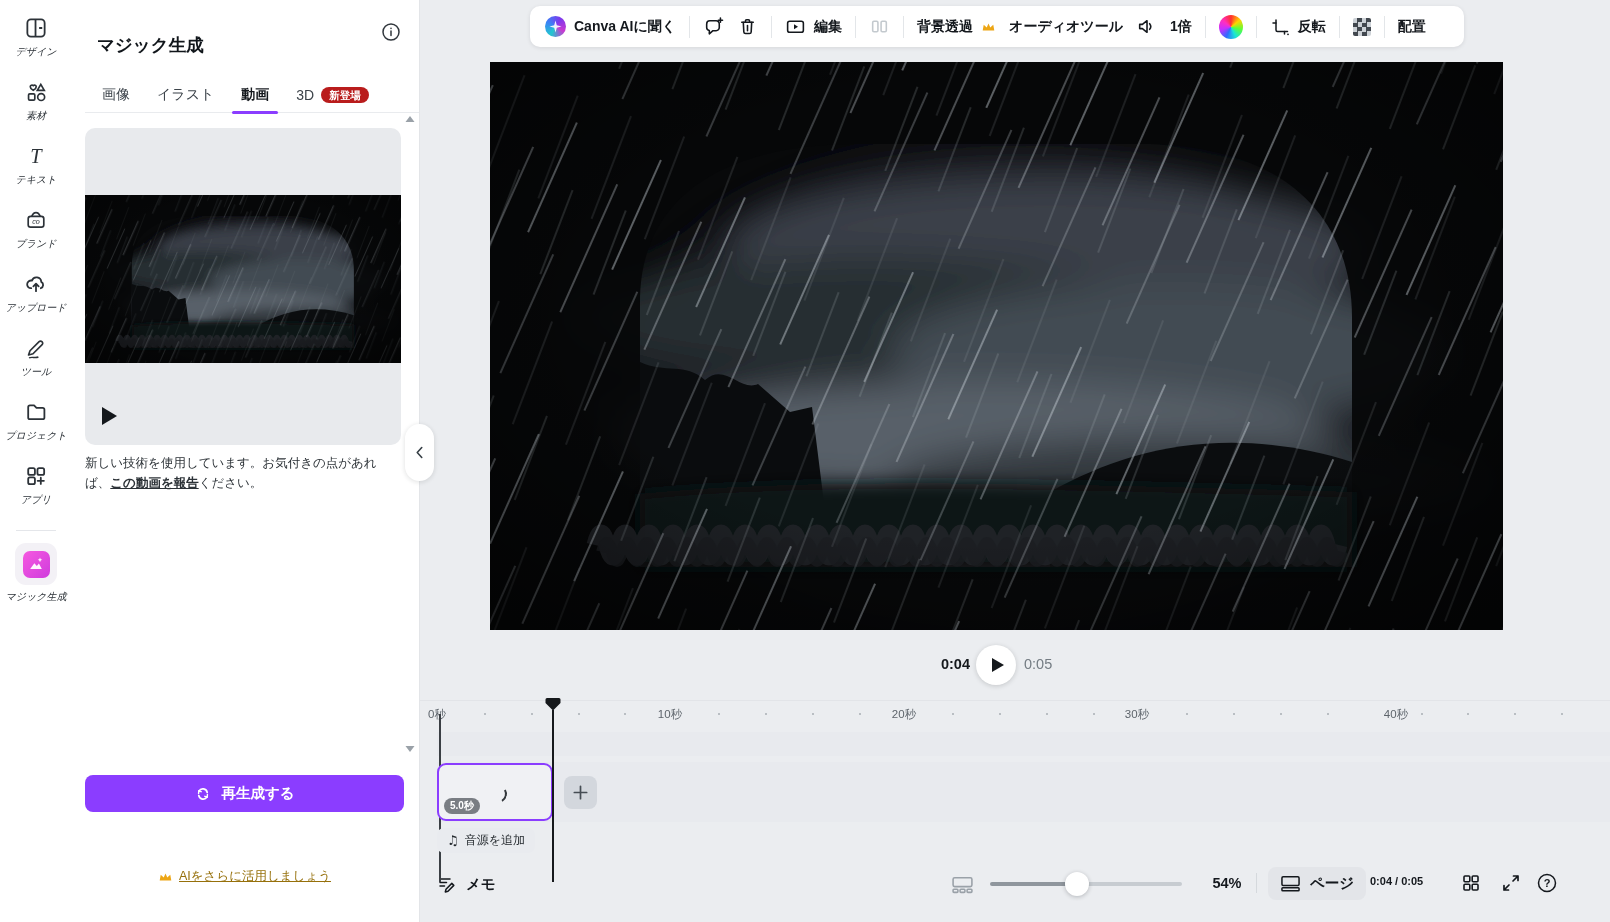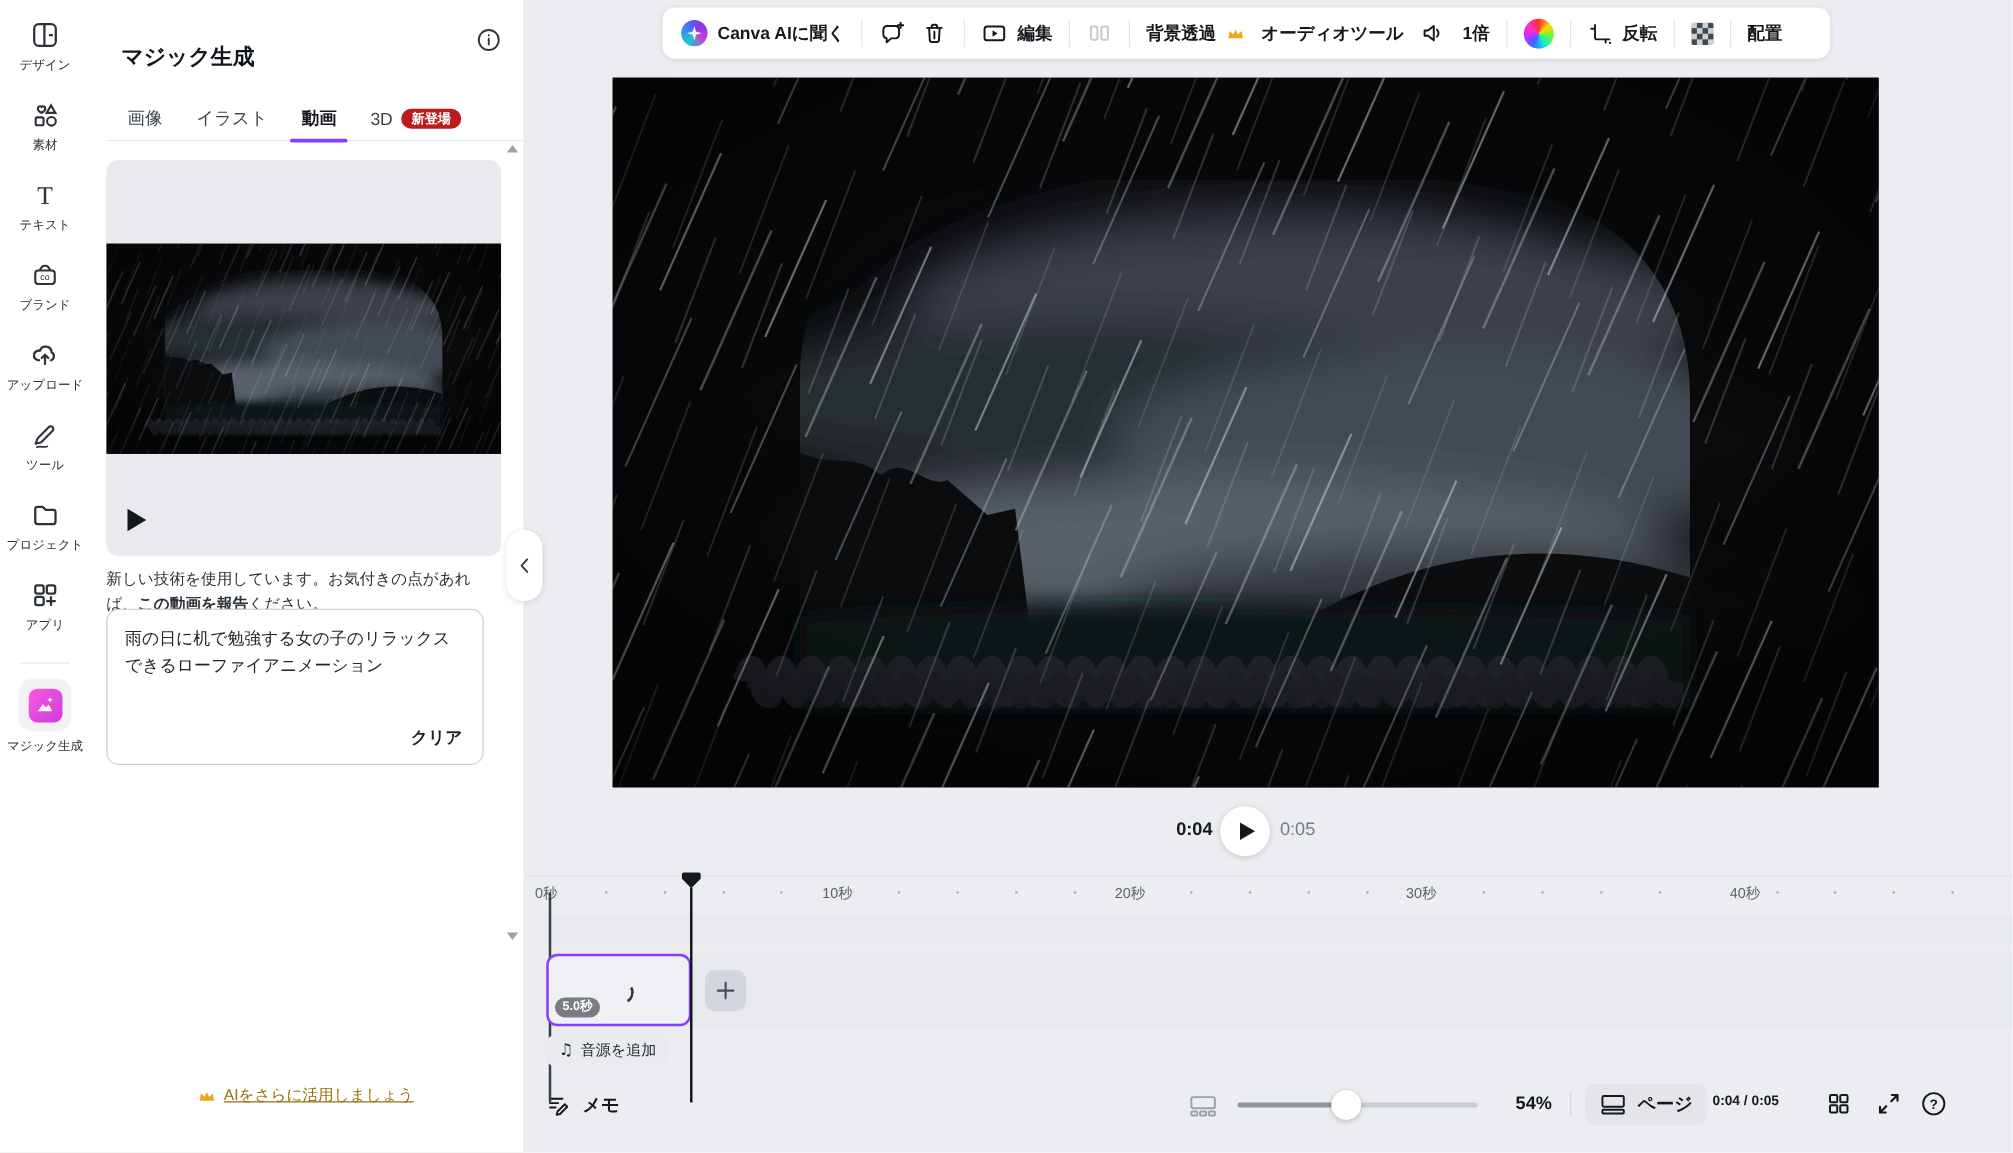--- a/index.html
+++ b/index.html
@@ -1,21 +1,21 @@
 <!DOCTYPE html>
 <html><head>
 <meta charset="utf-8">
 <style>
   html,body{margin:0;padding:0;}
   body{font-family:"Liberation Sans","DejaVu Sans",sans-serif;color:#14181d;}
   #app{position:relative;width:1610px;height:922px;background:#ebedf0;overflow:hidden;}
   svg{display:block;}
   
   .rail{position:absolute;left:0;top:0;width:72px;height:100%;background:#fff;z-index:6;display:flex;flex-direction:column;align-items:center;padding-top:16px;box-sizing:border-box;}
-  .rail-item{width:72px;display:flex;flex-direction:column;align-items:center;gap:5px;margin-bottom:21px;cursor:pointer;}
+  .rail-item{width:72px;display:flex;flex-direction:column;align-items:center;gap:5px;margin-bottom:21px;cursor:pointer;font-style:italic;}
   .rail-item .ric{width:24px;height:24px;}
   .rail-label{font-size:10px;color:#2c3238;white-space:nowrap;}
   .rail-divider{width:40px;height:1px;background:#e4e6ea;margin:2px 0 12px;}
   .magic-tile{width:42px;height:42px;border-radius:11px;background:#f3f1f6;display:flex;align-items:center;justify-content:center;}
   .magic-inner{width:27px;height:27px;border-radius:7px;background:linear-gradient(135deg,#f65ae0,#cf3bdd);display:flex;align-items:center;justify-content:center;}
   
   .panel{position:absolute;left:72px;top:0;width:348px;height:100%;background:#fff;border-right:1px solid #e3e5e8;z-index:5;box-sizing:border-box;}
   .panel-title{position:absolute;left:25px;top:21px;font-size:17.5px;font-weight:bold;color:#10151a;}
   .info-btn{position:absolute;right:18px;top:22px;width:20px;height:20px;cursor:pointer;}
   .tabs{position:absolute;left:13px;right:0;top:78px;height:34px;display:flex;align-items:center;gap:27px;padding-left:17px;border-bottom:1px solid #e9ebee;}
@@ -260,25 +260,32 @@
         </svg>
       <span class="thumb-play">
           <svg viewBox="0 0 20 22">
             <path d="M3 2 L18 11 L3 20 Z" fill="#14181c"></path>
           </svg>
         </span>
     </div>
 
     <p class="notice"><span>新しい技術を使用しています。お気付きの点があれば、</span><a>この動画を報告</a><span>ください。</span></p>
 
-    <div class="prompt-card">
-      <div class="prompt-text">雨の日に机で勉強する女の子のリラックスできるローファイアニメーション</div>
-      <span class="clear-btn">クリア</span>
-    </div>
-
+
+    <div class="regen-btn">
+      <span>
+          <svg viewBox="0 0 20 20" width="18" height="18" fill="none" stroke="#fff" stroke-width="1.9" stroke-linecap="round">
+            <path d="M5.3 11.7 a5 5 0 0 0 9.2 1.5"></path>
+            <path d="M14.7 8.3 a5 5 0 0 0 -9.2 -1.5"></path>
+            <path d="M14.9 10.6 l-.2 2.8 -2.7 -.8" stroke-width="1.6"></path>
+            <path d="M5.1 9.4 l.2 -2.8 2.7 .8" stroke-width="1.6"></path>
+          </svg>
+        </span>
+      <span>再生成する</span>
+    </div>
     <div class="upsell">
       <svg viewBox="0 0 22 18" width="15" height="13">
           <path d="M2.5 15 L4 6.5 L8.4 10.5 L11 4.5 L13.6 10.5 L18 6.5 L19.5 15 Z" fill="#eda615"></path>
         </svg>
       <span>AIをさらに活用しましょう</span>
     </div>
   </section>
 
   <div class="collapse-handle">
     <svg viewBox="0 0 10 14" width="9" height="13">

